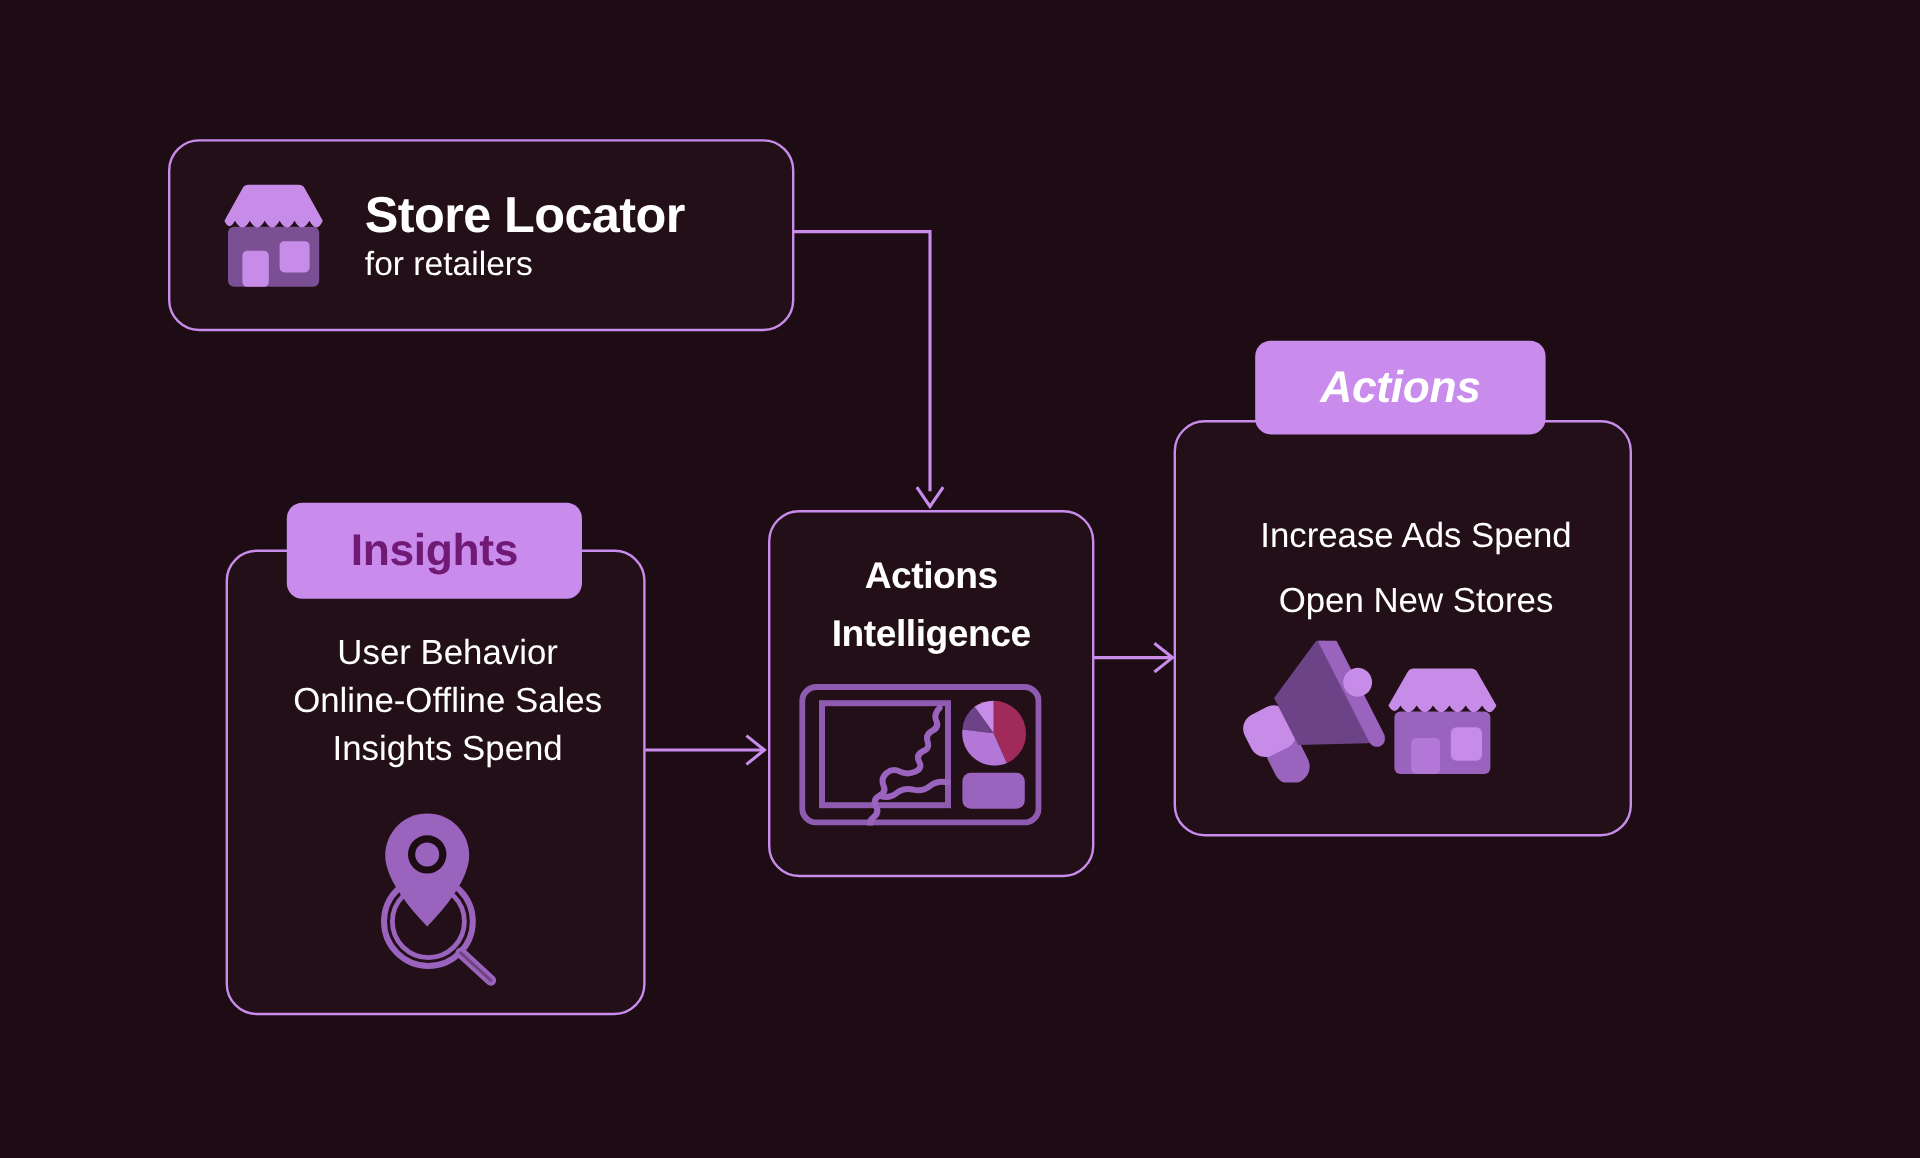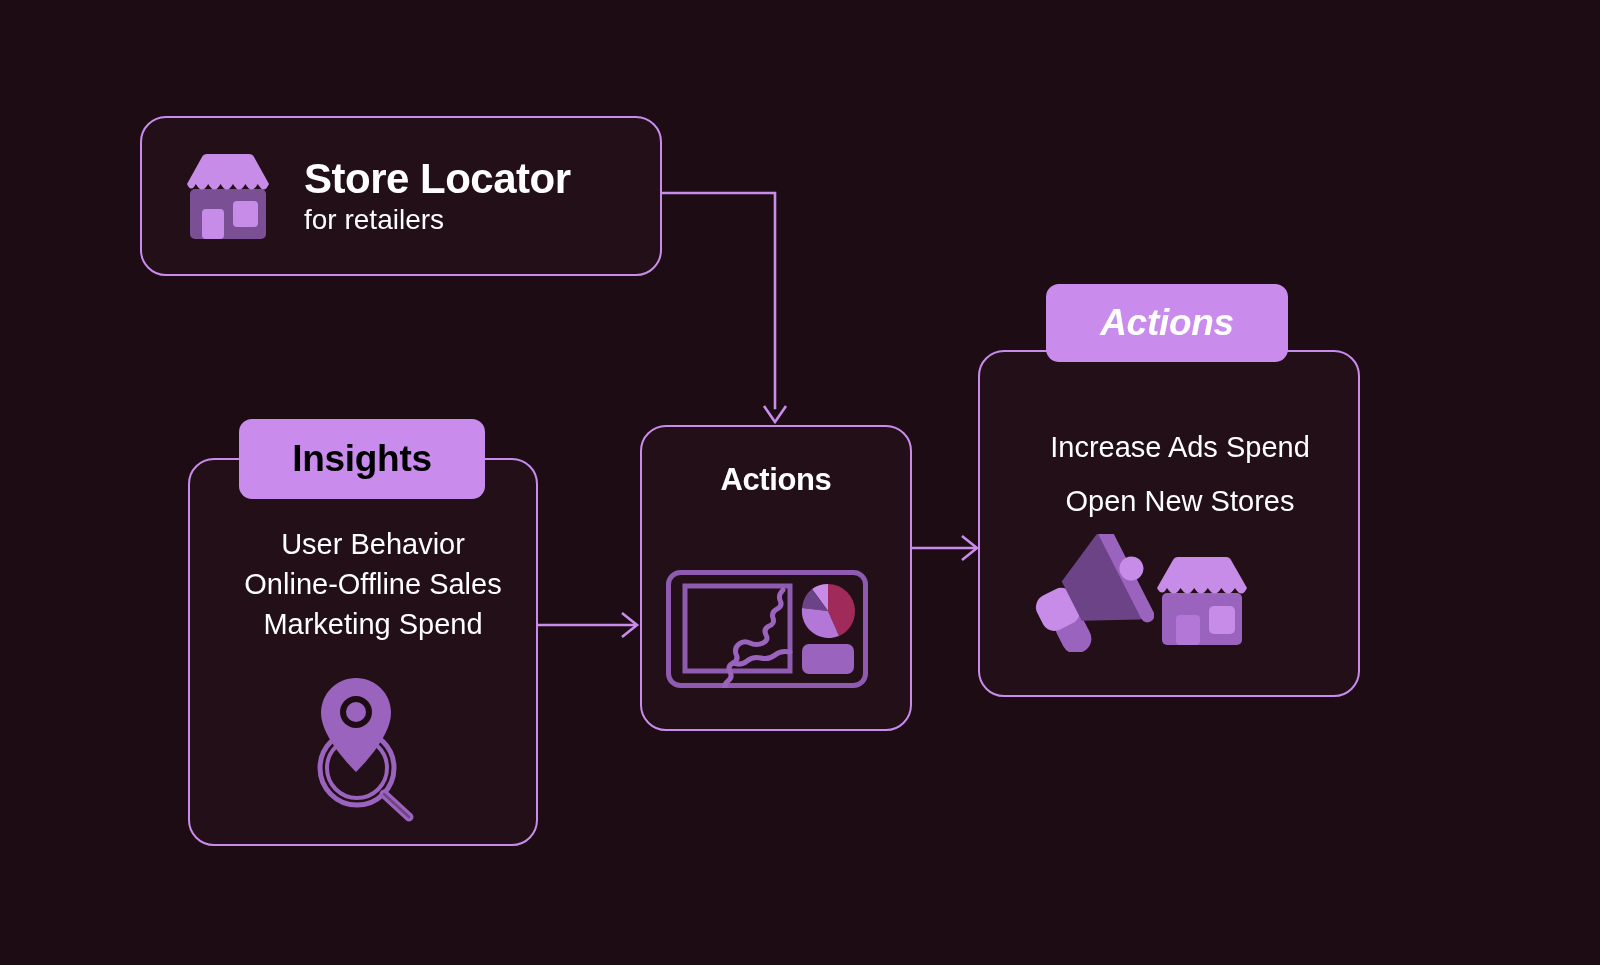--- a/index.html
+++ b/index.html
@@ -72,21 +72,21 @@
     position: absolute;
     left: 239px;
     top: 419px;
     width: 246px;
     height: 80px;
     background: #c98ced;
     border-radius: 13px;
     display: flex;
     align-items: center;
     justify-content: center;
-    color: #000000;
+    color: #701a75;
     font-size: 37px;
     font-weight: 600;
     letter-spacing: -0.3px;
     text-align: right;
   }
   #insights-lines {
     position: absolute;
     left: 190px;
     top: 524px;
     width: 346px;
@@ -236,39 +236,40 @@
     </div>
   </div>
 
   <div class="card" id="insights-card"></div>
   <div id="insights-badge">
     <span>Insights</span>
   </div>
   <div id="insights-lines">
     <div>User Behavior</div>
     <div>Online-Offline Sales</div>
-    <div>Marketing Spend</div>
+    <div>Insights Spend</div>
   </div>
   <svg id="pin-search-icon" viewBox="0 0 122 160" xmlns="http://www.w3.org/2000/svg">
 
     <circle cx="54" cy="104" r="37" fill="none" stroke="#9a63bd" stroke-width="5"></circle>
     <circle cx="54" cy="104" r="30" fill="none" stroke="#9a63bd" stroke-width="4"></circle>
 
     <line x1="81" y1="130" x2="106" y2="153" stroke="#9a63bd" stroke-width="9" stroke-linecap="round"></line>
     <line x1="81" y1="130" x2="106" y2="153" stroke="#1d0c14" stroke-width="2.5" stroke-linecap="round" opacity="0.35"></line>
 
     <path d="M53 14 C72.5 14 88 29.5 88 49 C88 72 60 101 53 108
              C46 101 18 72 18 49 C18 29.5 33.5 14 53 14 Z" fill="#9a63bd"></path>
     <circle cx="53" cy="48" r="16" fill="#1d0c14"></circle>
     <circle cx="53" cy="48" r="10" fill="#9a63bd"></circle>
   </svg>
 
   <div class="card" id="location-card"></div>
   <div id="location-title">
     <div>Actions</div>
+    <div>Intelligence</div>
   </div>
   <svg id="dashboard-icon" viewBox="0 0 202 118" xmlns="http://www.w3.org/2000/svg">
 
     <rect x="2.5" y="2.5" width="197" height="113" rx="12" fill="none" stroke="#8e5bb0" stroke-width="5"></rect>
 
     <rect x="19" y="16" width="105" height="85" fill="none" stroke="#8e5bb0" stroke-width="5"></rect>
 
     <path d="M117 20 q-5 5 -3 10 q3 6 -3 9 q-6 3 -4 9 q2 6 -4 8
              q-6 3 -3 9 q3 5 -3 8 q-7 3 -13 0 q-6 -3 -11 1
              q-5 4 -3 10 q3 6 -3 9 q-6 3 -3 9 q3 5 -2 9

